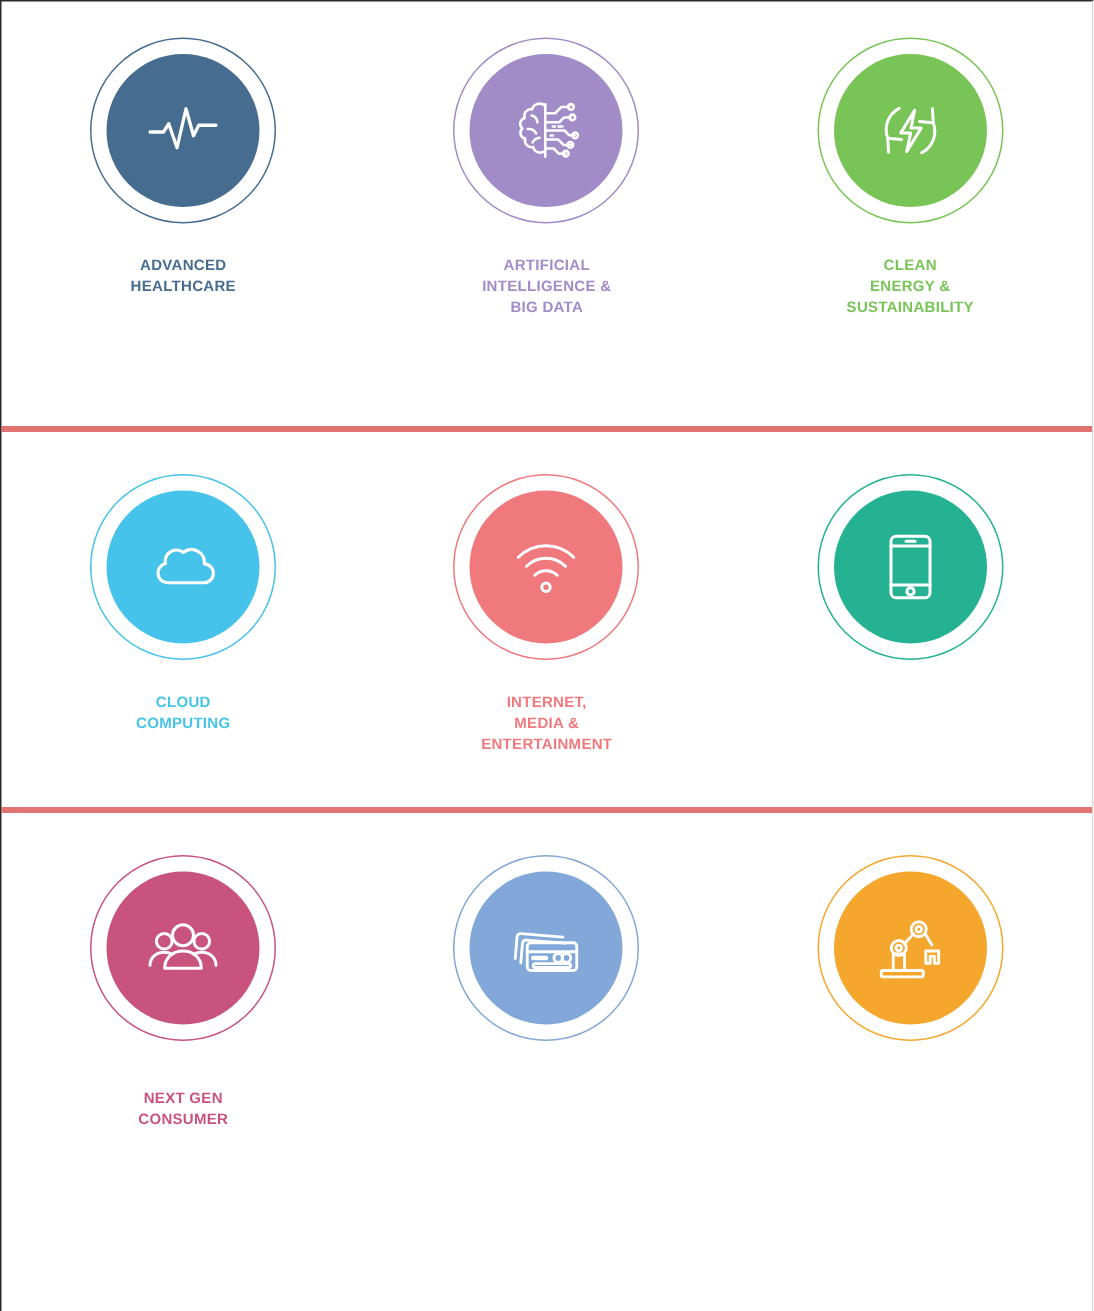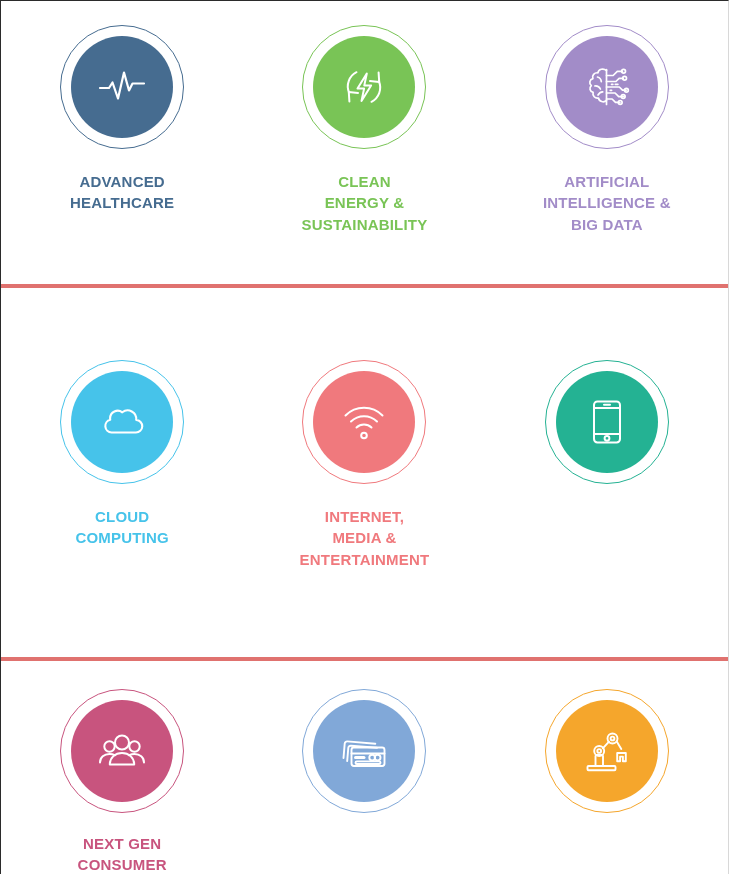--- a/index.html
+++ b/index.html
@@ -17,21 +17,21 @@
     border-left: 1px solid #2b2b2b;
     border-right: 1px solid #d8d8d8;
   }
 
   .row {
     position: relative;
     display: flex;
     width: 100%;
   }
   .row-1 { height: 283px; }
-  .row-2 { height: 325px; margin-top: 44px; }
+  .row-2 { height: 250px; }
   .row-3 { height: 265px; }
 
   .divider {
     width: 100%;
     height: 4px;
     background: #d9534f;
     opacity: .82;
   }
 
   .cell {
@@ -71,69 +71,50 @@
     position: relative;
     width: 56px; height: 56px;
     z-index: 2;
     display: block;
   }
   .badge .glyph svg { width: 100%; height: 100%; display: block; }
 
   
   .label {
     margin-top: 22px;
-    font-size: 15px;
+    font-size: 10px;
     font-weight: bold;
     letter-spacing: .2px;
     line-height: 1.42;
     text-align: center;
     text-transform: uppercase;
     white-space: pre-line;
     max-width: 215px;
   }
-  .row-3 .label { margin-top: 20px; }
+  .row-3 .label { margin-top: 32px; }
 </style>
 </head>
 <body>
 
 <div class="page">
 
   <div class="row row-1">
 
     <div class="cell">
       <div class="badge" style="color:#466c90">
         <span class="ring"></span>
         <span class="disc"></span>
         <span class="glyph">
           <svg viewBox="0 0 56 56" fill="none" stroke="#ffffff" stroke-width="2.2" stroke-linecap="round" stroke-linejoin="round">
             <path d="M6 29 h9 l3.5 -5.5 l5.5 16 l6 -26 l5 18 l3.5 -7 h11.5"></path>
           </svg>
         </span>
       </div>
       <div class="label" style="color:#466c90">ADVANCED
 HEALTHCARE</div>
-    </div>
-
-    <div class="cell">
-      <div class="badge" style="color:#79c456">
-        <span class="ring"></span>
-        <span class="disc"></span>
-        <span class="glyph">
-          <svg viewBox="0 0 56 56" fill="none" stroke="#ffffff" stroke-width="2" stroke-linecap="round" stroke-linejoin="round">
-            <path d="M13 33.5 A16 16 0 0 1 20.5 13.2"></path>
-            <path d="M43 22.5 A16 16 0 0 1 35.5 42.8"></path>
-            <polyline points="42.6,13.5 43.2,22.9 34,22"></polyline>
-            <polyline points="13.4,42.5 12.8,33.1 22,34"></polyline>
-            <path d="M30.8 14.5 L21.5 29.6 h6.6 l-2.6 12.4 l9.6 -15.6 h-6.8 z"></path>
-          </svg>
-        </span>
-      </div>
-      <div class="label" style="color:#79c456">CLEAN
-ENERGY &amp;
-SUSTAINABILITY</div>
     </div>
 
     <div class="cell">
       <div class="badge" style="color:#a28cc8">
         <span class="ring"></span>
         <span class="disc"></span>
         <span class="glyph">
           <svg viewBox="0 0 56 56" fill="none" stroke="#ffffff" stroke-width="1.7" stroke-linecap="round" stroke-linejoin="round">
             <path d="M27.5 10.5 v35"></path>
             <path d="M27.5 11.5 c-3.2 -2.6 -8 -1.4 -8.6 2.3 c-3.6 -.4 -6.2 2.6 -5 5.8
@@ -155,20 +136,39 @@
             <path d="M32.5 25.3 h1.4 M36.3 25.3 h2.6"></path>
             <path d="M31.2 31.3 h1.4"></path>
           </svg>
         </span>
       </div>
       <div class="label" style="color:#a28cc8">ARTIFICIAL
 INTELLIGENCE &amp;
 BIG DATA</div>
     </div>
 
+    <div class="cell">
+      <div class="badge" style="color:#79c456">
+        <span class="ring"></span>
+        <span class="disc"></span>
+        <span class="glyph">
+          <svg viewBox="0 0 56 56" fill="none" stroke="#ffffff" stroke-width="2" stroke-linecap="round" stroke-linejoin="round">
+            <path d="M13 33.5 A16 16 0 0 1 20.5 13.2"></path>
+            <path d="M43 22.5 A16 16 0 0 1 35.5 42.8"></path>
+            <polyline points="42.6,13.5 43.2,22.9 34,22"></polyline>
+            <polyline points="13.4,42.5 12.8,33.1 22,34"></polyline>
+            <path d="M30.8 14.5 L21.5 29.6 h6.6 l-2.6 12.4 l9.6 -15.6 h-6.8 z"></path>
+          </svg>
+        </span>
+      </div>
+      <div class="label" style="color:#79c456">CLEAN
+ENERGY &amp;
+SUSTAINABILITY</div>
+    </div>
+
   </div>
 
   <div class="divider" style="background: rgb(217, 83, 79);"></div>
 
   <div class="row row-2">
 
     <div class="cell">
       <div class="badge" style="color:#46c3ea">
         <span class="ring"></span>
         <span class="disc"></span>

